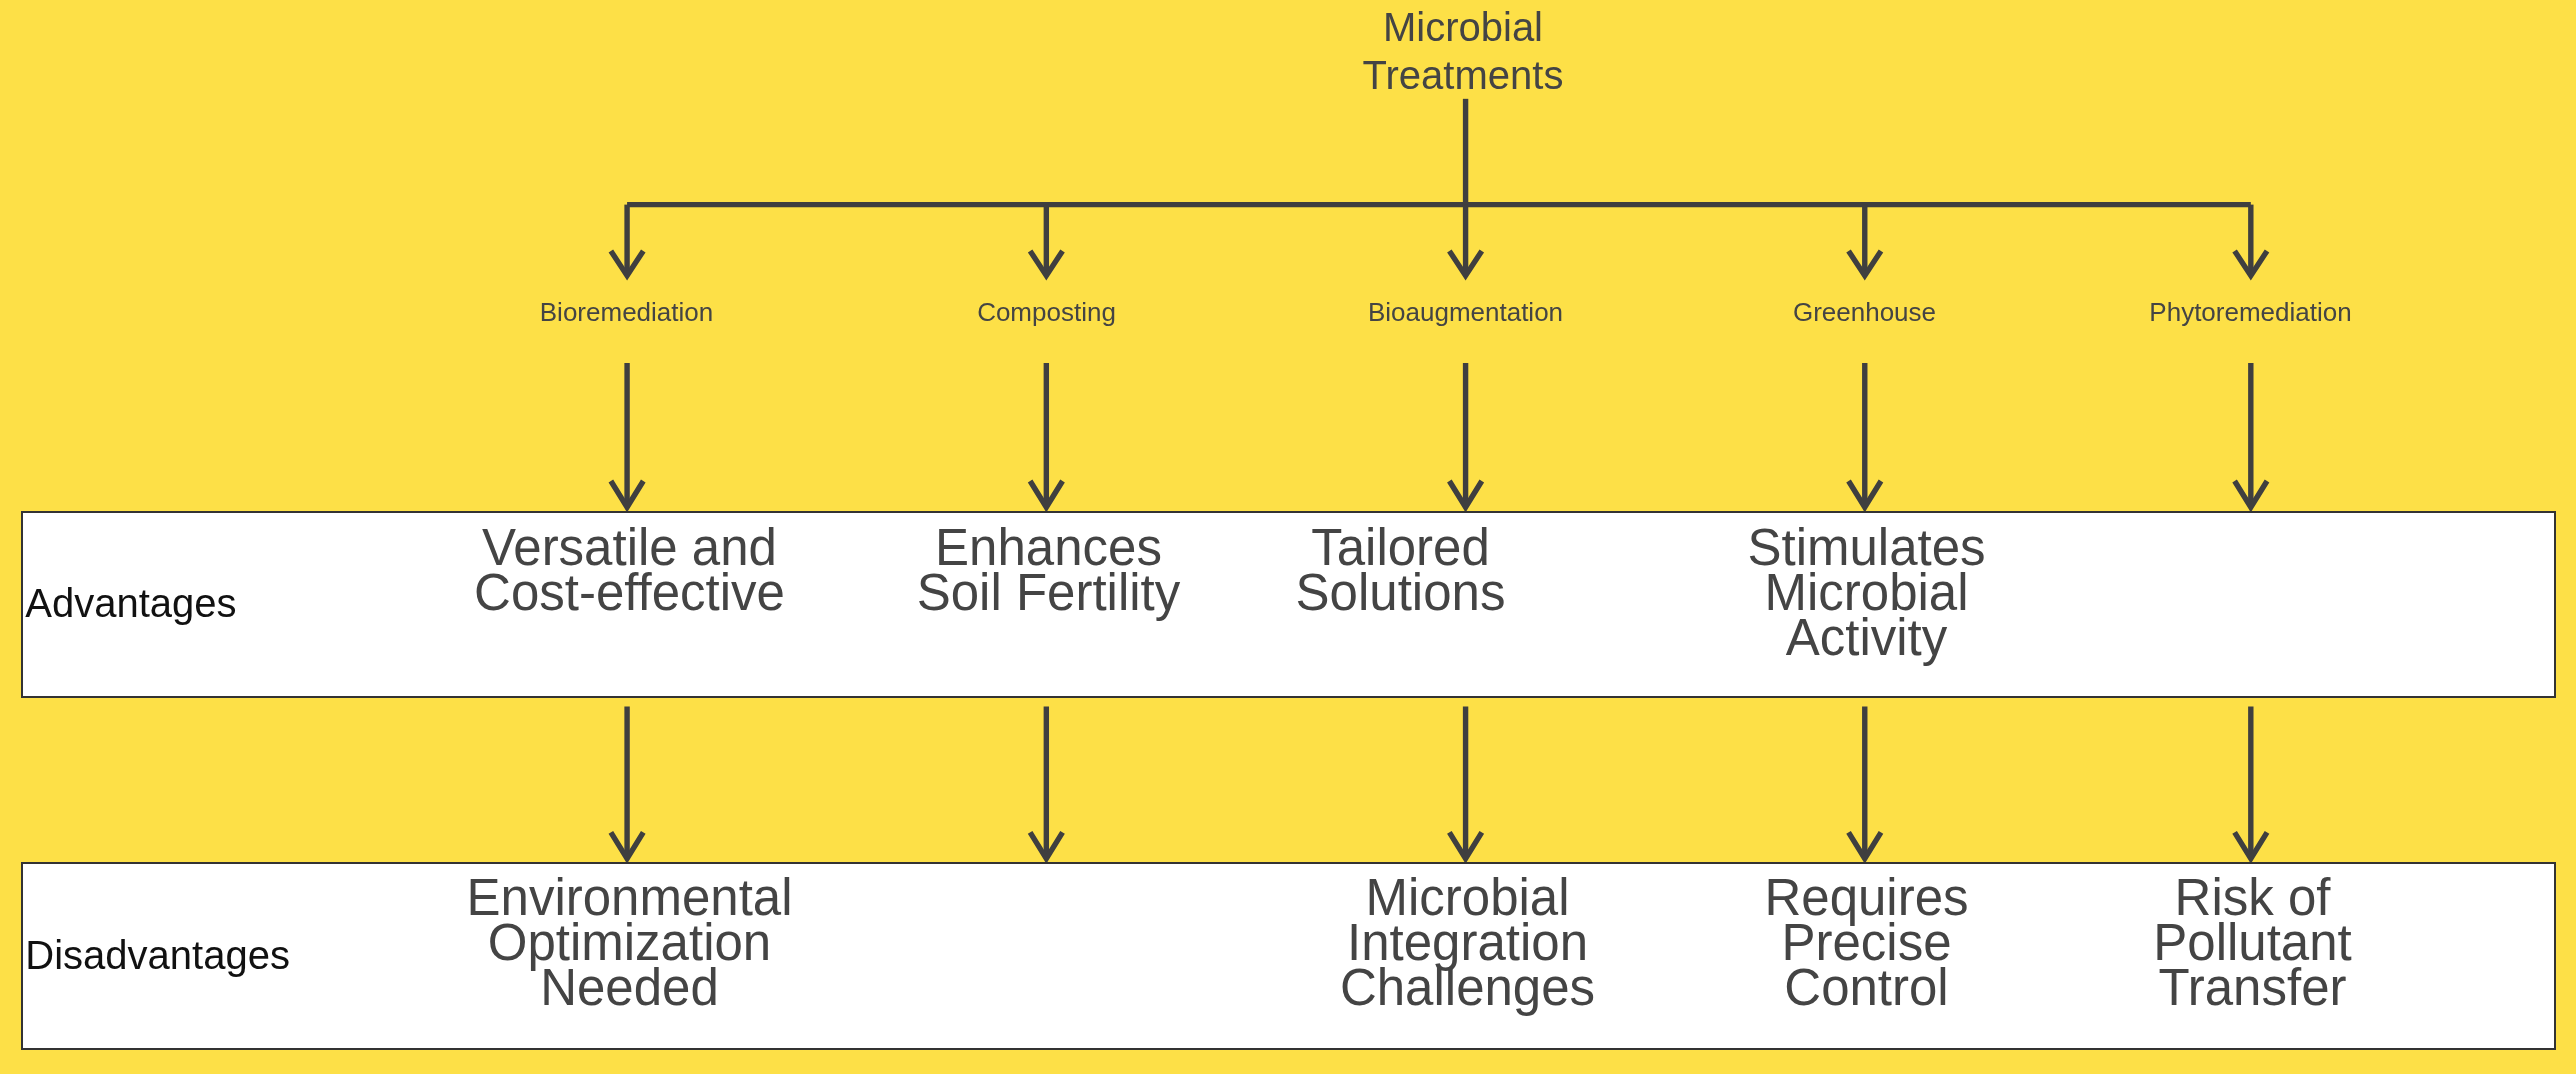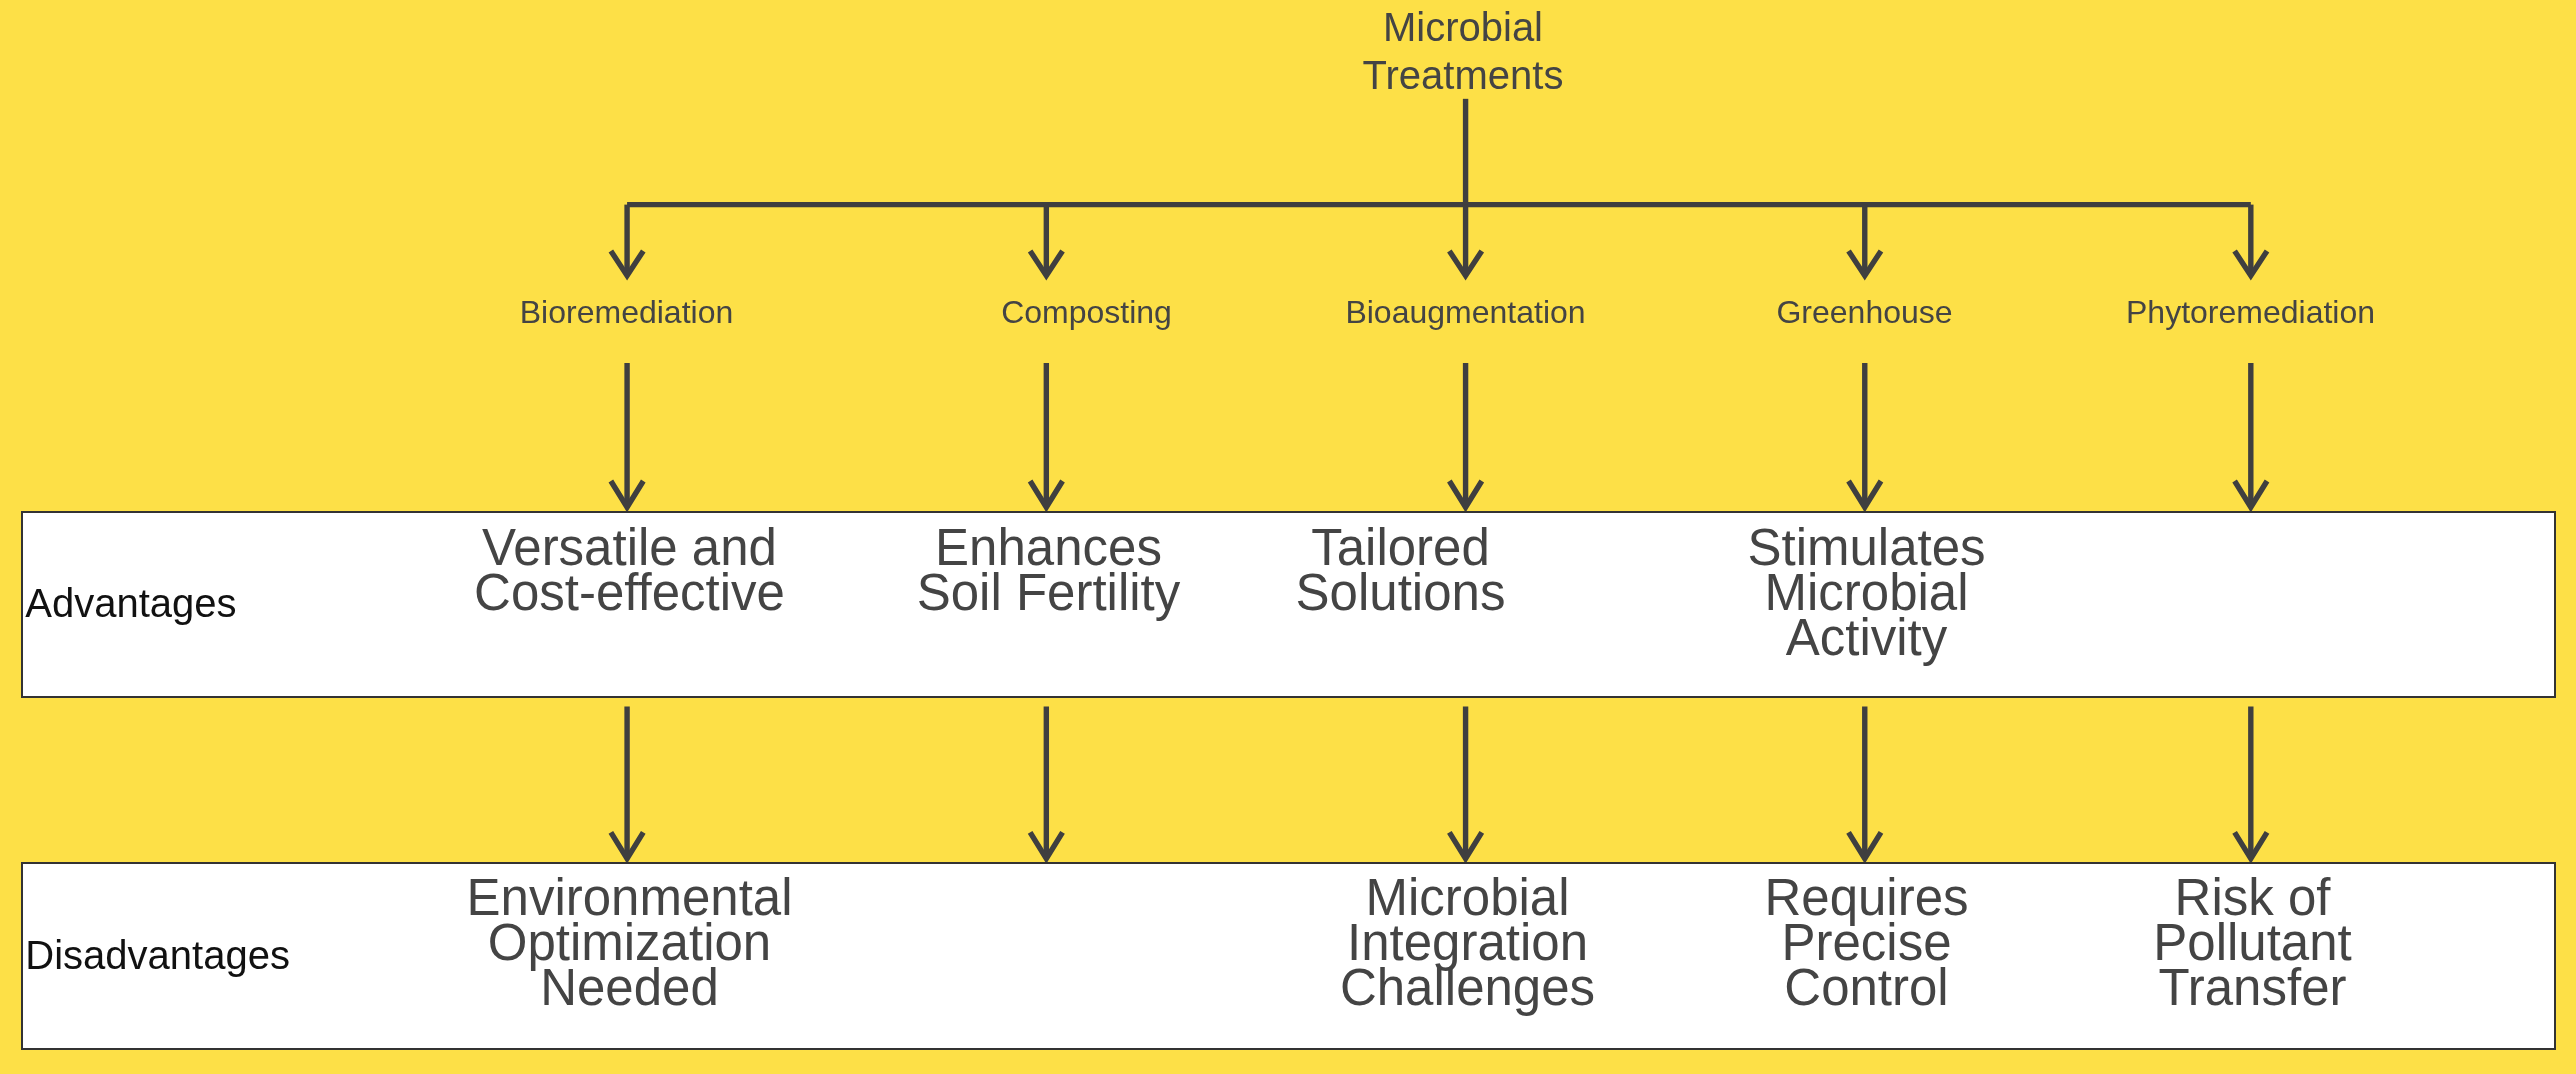--- a/index.html
+++ b/index.html
@@ -39,21 +39,21 @@
     line-height: 48px;
     white-space: pre-line;
   }
 
   
   .branch-label {
     position: absolute;
     top: 288px;
     text-align: center;
     color: #444444;
-    font-size: 32px;
+    font-size: 26px;
     line-height: 48px;
   }
 
   
   .row-box {
     position: absolute;
     left: 21px;
     width: 2535px;
     border: 2.3px solid #333333;
     box-sizing: border-box;
@@ -131,21 +131,21 @@
       <path d="M1877,1078 L1898,1112 L1919,1078"></path>
       <path d="M2394,1078 L2415,1112 L2436,1078"></path>
       <path d="M2894,1078 L2915,1112 L2936,1078"></path>
     </g>
   </svg>
 
   <div class="root-node">Microbial
 Treatments</div>
 
   <div class="branch-label" style="left:395px; width:463px;">Bioremediation</div>
-  <div class="branch-label" style="left:855px; width:463px;">Composting</div>
+  <div class="branch-label" style="left:815px; width:463px;">Composting</div>
   <div class="branch-label" style="left:1234px; width:463px;">Bioaugmentation</div>
   <div class="branch-label" style="left:1633px; width:463px;">Greenhouse</div>
   <div class="branch-label" style="left:2019px; width:463px;">Phytoremediation</div>
 
   <div class="row-box" id="advantages-box">
     <div class="row-name">Advantages</div>
 
     <div class="cell" style="left:375px; width:463px;">Versatile and
 Cost-effective</div>
     <div class="cell" style="left:794px; width:463px;">Enhances

